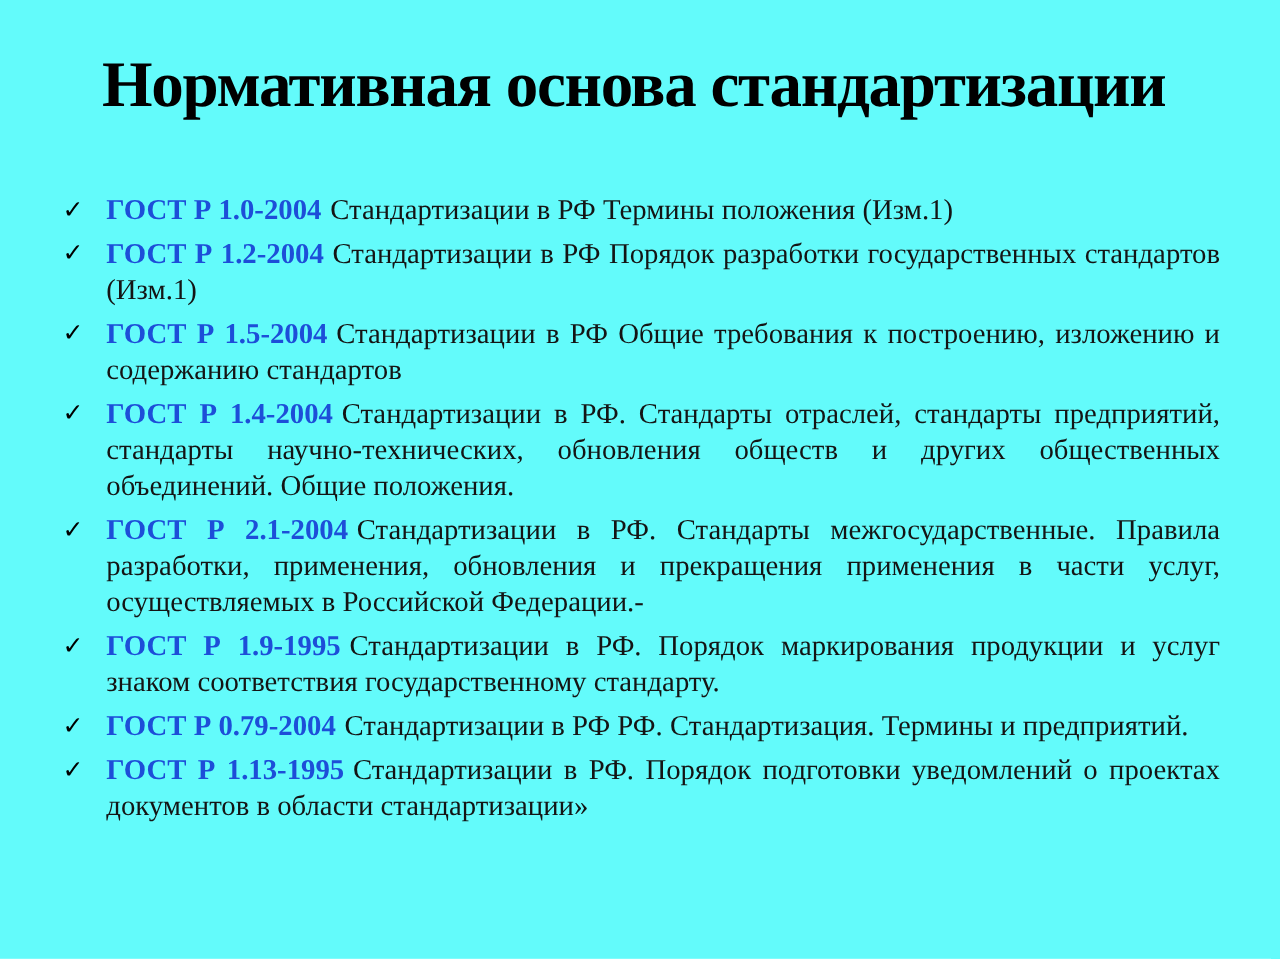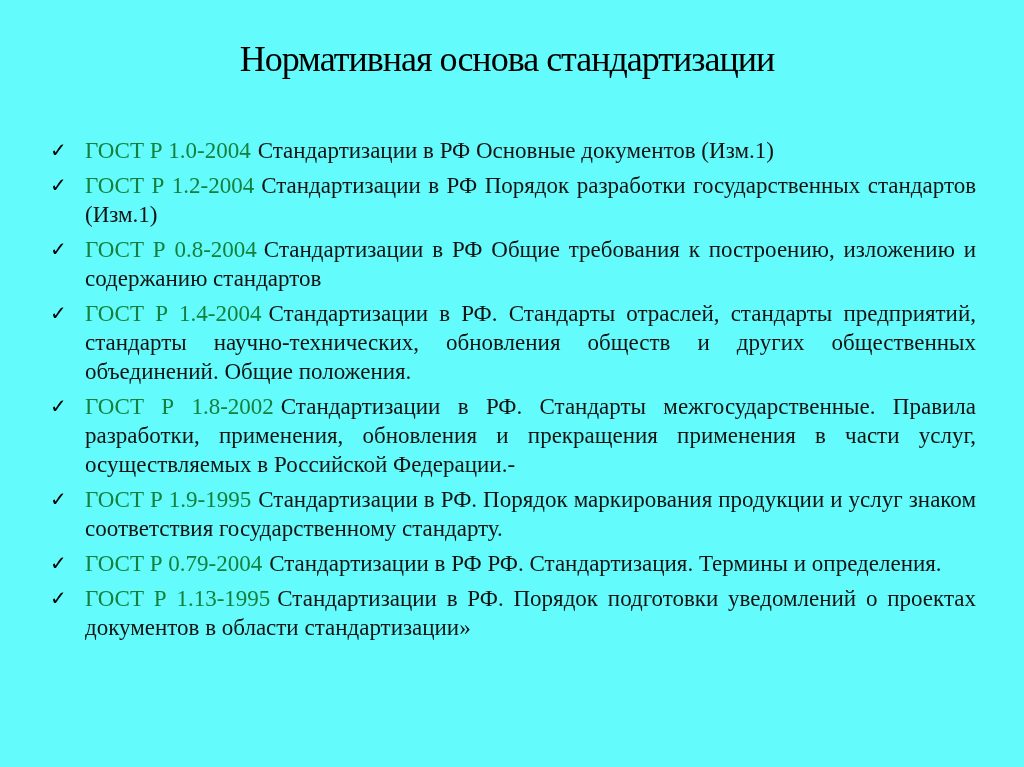--- a/index.html
+++ b/index.html
@@ -10,23 +10,23 @@
     background: #63fbfb;
     overflow: hidden;
     box-sizing: border-box;
     font-family: "Liberation Serif", serif;
     color: #101010;
   }
   .title {
     margin: 0;
     padding: 40px 50px 0 40px;
     text-align: center;
-    font-size: 36px;
+    font-size: 52px;
     line-height: 1.1;
-    font-weight: normal;
+    font-weight: bold;
     letter-spacing: -1px;
     color: #000000;
   }
   .gost-list {
     list-style: none;
     margin: 56px 48px 0 50px;
     padding: 0;
   }
   .gost-item {
     position: relative;
@@ -40,51 +40,51 @@
   .check {
     position: absolute;
     left: 0;
     top: 0;
     font-family: "DejaVu Sans", sans-serif;
     font-size: 20px;
     line-height: 29px;
     color: #000000;
   }
   .code {
-    font-weight: normal;
-    color: #15803d;
+    font-weight: bold;
+    color: #1d4ed8;
     white-space: nowrap;
     margin-right: 7px;
   }
 </style>
 </head>
 <body>
 
 <div class="slide">
   <h1 class="title">Нормативная основа стандартизации</h1>
 
   <ul class="gost-list">
     <li class="gost-item">
-      <span class="check">✓</span><span class="code">ГОСТ Р 1.0-2004</span><span>Стандартизации в РФ Основные документов (Изм.1)</span>
+      <span class="check">✓</span><span class="code">ГОСТ Р 1.0-2004</span><span>Стандартизации в РФ Термины положения (Изм.1)</span>
     </li>
     <li class="gost-item">
       <span class="check">✓</span><span class="code">ГОСТ Р 1.2-2004</span><span>Стандартизации в РФ Порядок разработки государственных стандартов (Изм.1)</span>
     </li>
     <li class="gost-item">
-      <span class="check">✓</span><span class="code">ГОСТ Р 0.8-2004</span><span>Стандартизации в РФ Общие  требования к построению, изложению и содержанию стандартов</span>
+      <span class="check">✓</span><span class="code">ГОСТ Р 1.5-2004</span><span>Стандартизации в РФ Общие  требования к построению, изложению и содержанию стандартов</span>
     </li>
     <li class="gost-item">
       <span class="check">✓</span><span class="code">ГОСТ Р 1.4-2004</span><span>Стандартизации в РФ. Стандарты отраслей, стандарты предприятий, стандарты научно-технических, обновления обществ и других общественных объединений. Общие положения.</span>
     </li>
     <li class="gost-item">
-      <span class="check">✓</span><span class="code">ГОСТ Р 1.8-2002</span><span>Стандартизации в РФ. Стандарты межгосударственные. Правила разработки, применения, обновления и прекращения применения в части услуг, осуществляемых в Российской Федерации.-</span>
+      <span class="check">✓</span><span class="code">ГОСТ Р 2.1-2004</span><span>Стандартизации в РФ. Стандарты межгосударственные. Правила разработки, применения, обновления и прекращения применения в части услуг, осуществляемых в Российской Федерации.-</span>
     </li>
     <li class="gost-item">
       <span class="check">✓</span><span class="code">ГОСТ Р 1.9-1995</span><span>Стандартизации в РФ. Порядок маркирования продукции и услуг знаком соответствия государственному стандарту.</span>
     </li>
     <li class="gost-item">
-      <span class="check">✓</span><span class="code">ГОСТ Р 0.79-2004</span><span>Стандартизации в РФ РФ. Стандартизация. Термины и определения.</span>
+      <span class="check">✓</span><span class="code">ГОСТ Р 0.79-2004</span><span>Стандартизации в РФ РФ. Стандартизация. Термины и предприятий.</span>
     </li>
     <li class="gost-item">
       <span class="check">✓</span><span class="code">ГОСТ Р 1.13-1995</span><span>Стандартизации в РФ. Порядок подготовки уведомлений о проектах документов в области стандартизации»</span>
     </li>
   </ul>
 </div>
 
 </body></html>

